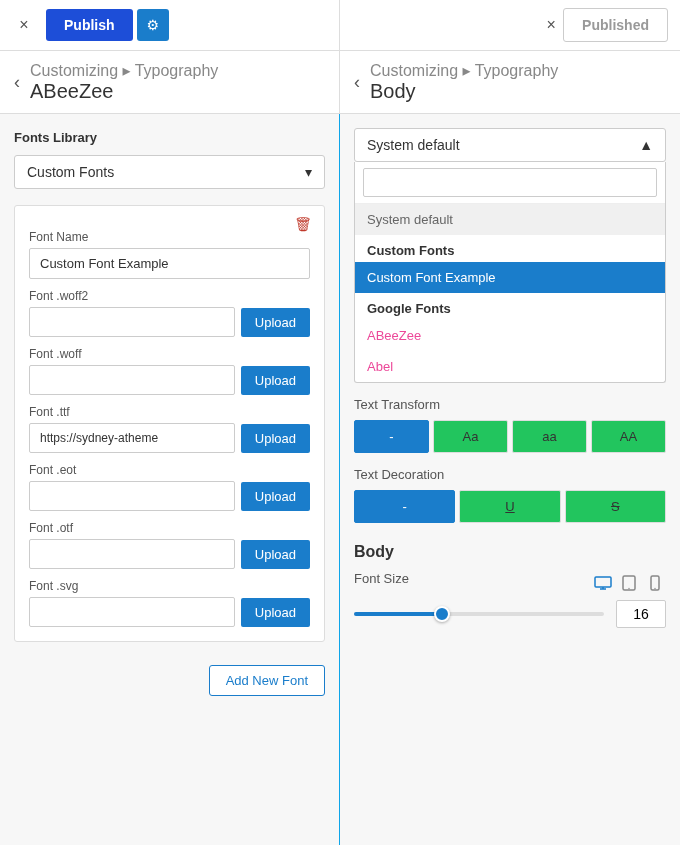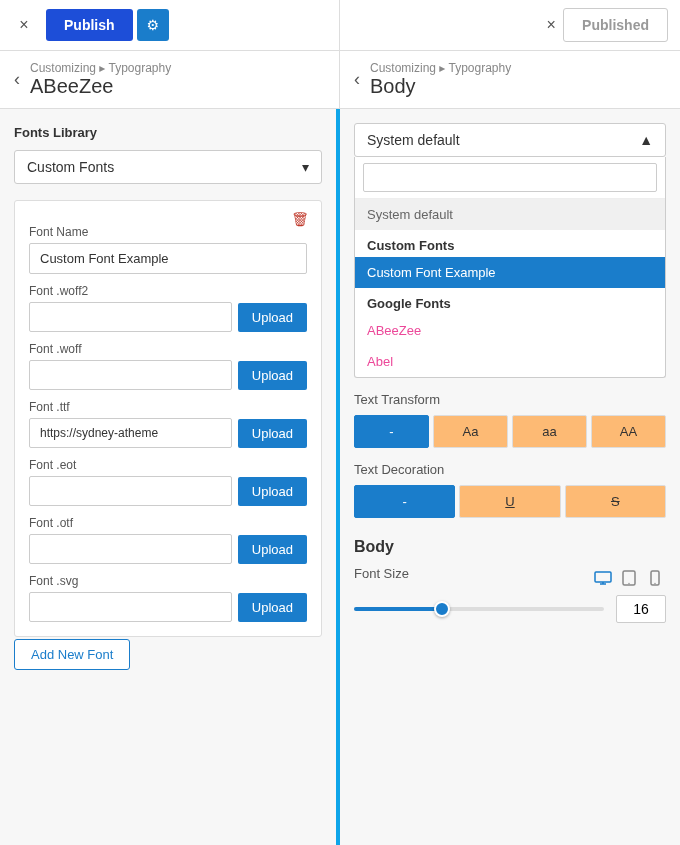--- a/index.html
+++ b/index.html
@@ -68,38 +68,38 @@
       padding: 10px 14px;
       gap: 10px;
     }
     .back-arrow {
       font-size: 18px; color: #555; cursor: pointer; background: none; border: none;
     }
     .heading-text {
       display: flex; flex-direction: column;
     }
     .breadcrumb {
-      font-size: 12px; color: #888;
+      font-size: 16px; color: #888;
     }
     .page-title {
       font-size: 20px; font-weight: 400; color: #333;
     }
 
     
     .main-area {
       display: flex;
       flex: 1;
       overflow: hidden;
     }
 
     
     .left-panel {
       width: 340px;
       background: #f7f7f7;
-      border-right: 4px solid #0ea5e9;
+      border-right: 1px solid #0ea5e9;
       padding: 16px 14px;
       overflow-y: auto;
       flex-shrink: 0;
     }
     .fonts-library-title {
       font-size: 13px; font-weight: 700; color: #333; margin-bottom: 10px;
     }
     .custom-fonts-dropdown {
       width: 100%; display: flex; align-items: center; justify-content: space-between;
       background: #fff; border: 1px solid #ccc; padding: 8px 12px;
@@ -128,21 +128,21 @@
     .upload-text-input {
       flex: 1; border: 1px solid #ccc; padding: 7px 10px; font-size: 12px;
       border-radius: 2px; color: #333;
     }
     .upload-btn {
       background: #1a7dcb; color: #fff; border: none; padding: 7px 14px;
       border-radius: 2px; cursor: pointer; font-size: 13px; font-weight: 500;
       white-space: nowrap;
     }
     .add-new-font-row {
-      display: flex; margin-top: 2px;
+      display: flex; justify-content: flex-end; margin-top: 23px;
     }
     .add-new-font-btn {
       background: #fff; border: 1px solid #1a7dcb; color: #1a7dcb;
       padding: 7px 16px; border-radius: 3px; cursor: pointer; font-size: 13px;
     }
 
     
     .right-panel {
       flex: 1;
       background: #f7f7f7;
@@ -183,21 +183,21 @@
     }
 
     
     .section-label {
       font-size: 13px; color: #555; margin-bottom: 8px; margin-top: 14px;
     }
     .transform-row {
       display: flex; gap: 4px;
     }
     .transform-btn {
-      flex: 1; padding: 8px 0; background: #fdba74; border: 1px solid #ddd;
+      flex: 1; padding: 8px 0; background: #22c55e; border: 1px solid #ddd;
       cursor: pointer; font-size: 13px; color: #333; text-align: center;
       border-radius: 2px;
     }
     .transform-btn.active {
       background: #1a7dcb; color: #fff; border-color: #1a7dcb;
     }
 
     
     .body-section {
       margin-top: 20px;

